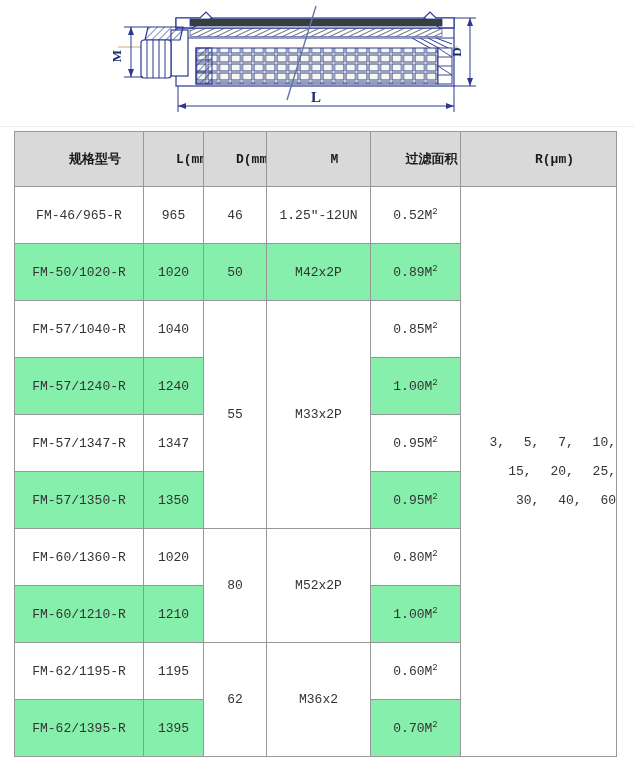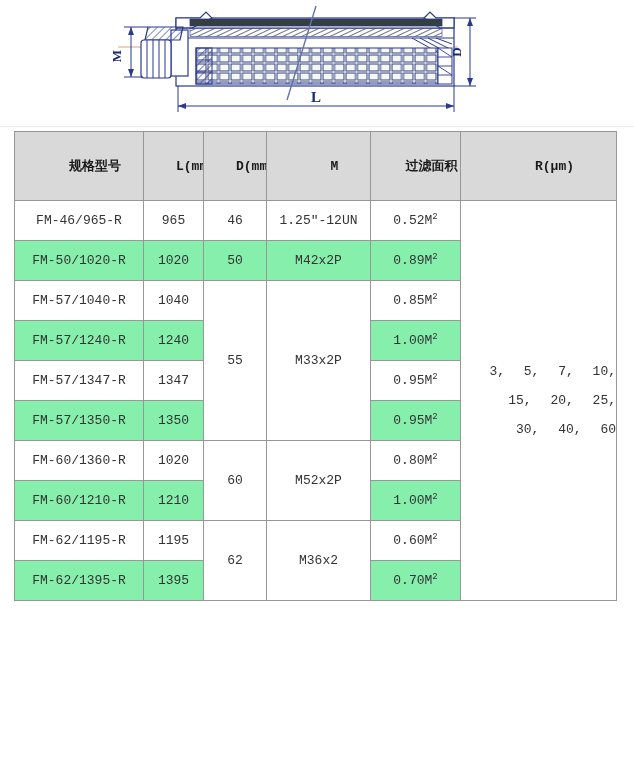--- a/index.html
+++ b/index.html
@@ -26,28 +26,28 @@
     width: 602px;
     text-align: center;
     font-size: 13px;
   }
   .spec-table th, .spec-table td {
     border: 1px solid #979797;
     overflow: hidden;
     background: #ffffff;
   }
   .spec-table th {
-    height: 69px;
+    height: 55px;
     background: #d9d9d9;
     font-weight: bold;
     font-size: 13px;
     color: #1a1a1a;
     padding-left: 32px;
   }
-  .spec-table td { height: 40px; }
+  .spec-table td { height: 57px; }
   td.alt { background: #86efac; }
   sup.sq { font-size: 9px; vertical-align: super; line-height: 0; }
   td.r-cell {
     background: #ffffff;
     word-spacing: 11px;
     line-height: 20px;
   }
   td.r-cell .r-line { display: block; margin: 9px 0; text-align: right; }
 </style>
 </head>
@@ -204,21 +204,21 @@
         <td><span>0.95M</span><sup class="sq">2</sup></td>
       </tr>
       <tr>
         <td class="alt">FM-57/1350-R</td>
         <td class="alt">1350</td>
         <td class="alt"><span>0.95M</span><sup class="sq">2</sup></td>
       </tr>
       <tr>
         <td>FM-60/1360-R</td>
         <td>1020</td>
-        <td rowspan="2">60</td>
+        <td rowspan="2">80</td>
         <td rowspan="2">M52x2P</td>
         <td><span>0.80M</span><sup class="sq">2</sup></td>
       </tr>
       <tr>
         <td class="alt">FM-60/1210-R</td>
         <td class="alt">1210</td>
         <td class="alt"><span>1.00M</span><sup class="sq">2</sup></td>
       </tr>
       <tr>
         <td>FM-62/1195-R</td>

